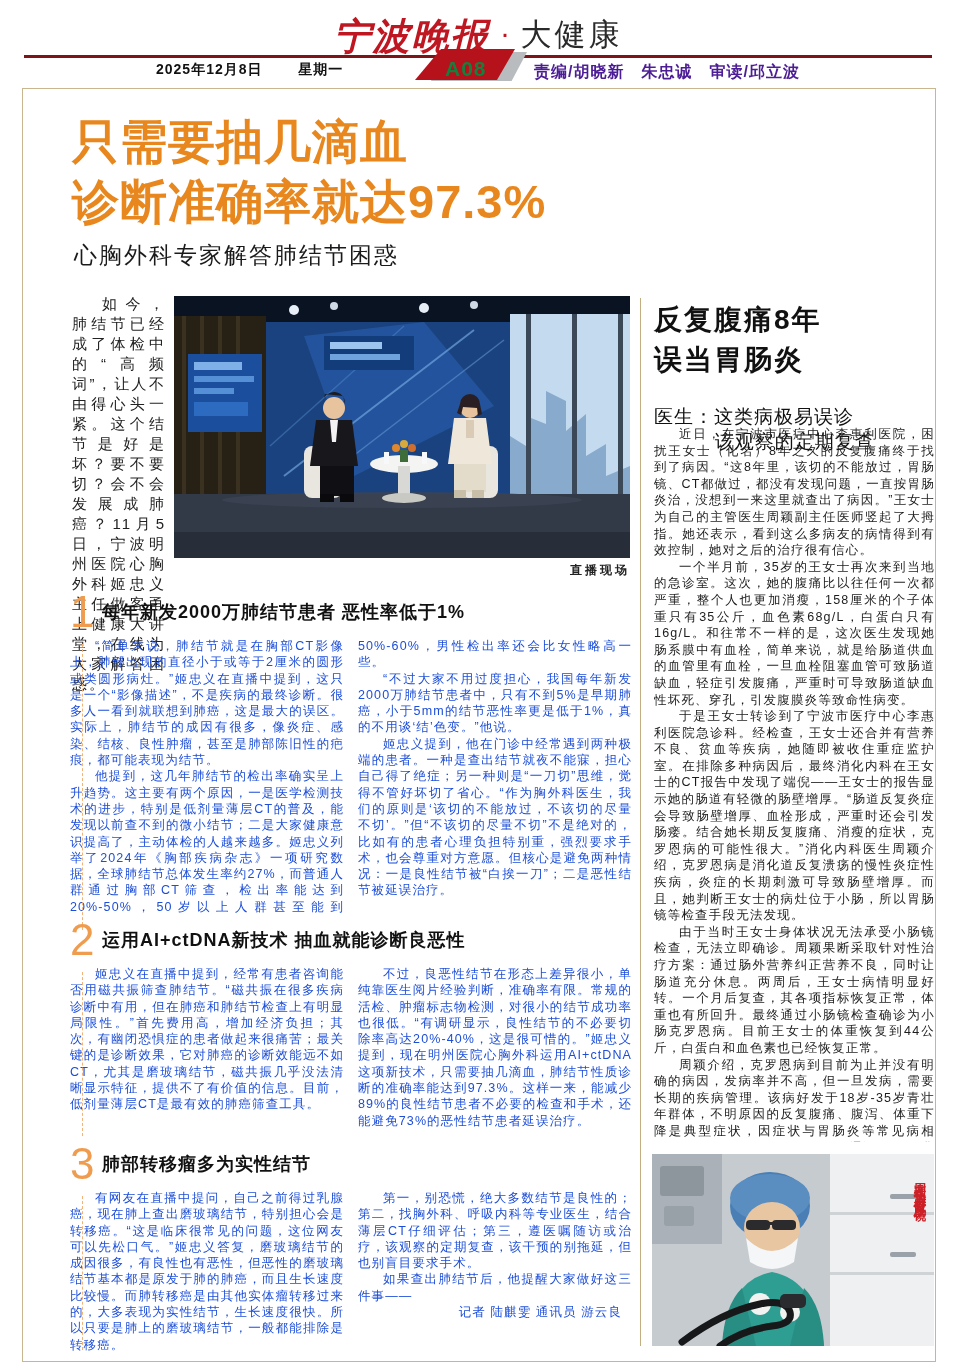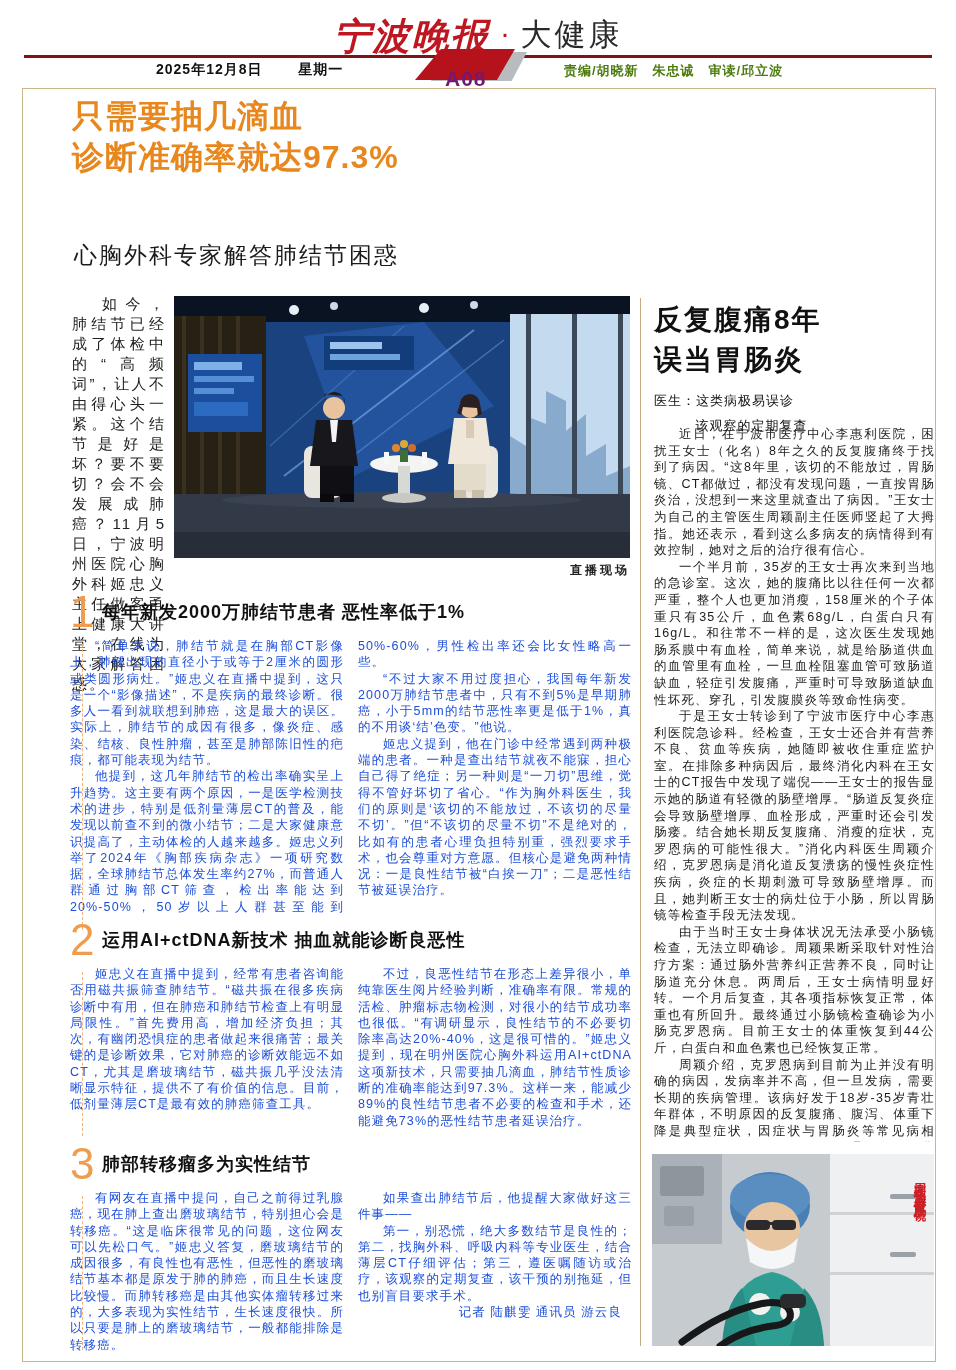--- a/index.html
+++ b/index.html
@@ -8,35 +8,35 @@
   .page{position:absolute;inset:0;background:#fff;padding-left:38px;}
 
   
   .masthead{position:absolute;top:12px;left:0;width:100%;text-align:center;white-space:nowrap;}
   .paper-name{font-family:"DejaVu Serif","Liberation Serif",serif;font-style:italic;font-weight:bold;
               font-size:37px;color:#bf1722;letter-spacing:2px;}
   .mast-dot{color:#bf1722;font-size:30px;vertical-align:6px;margin:0 6px;}
   .section-name{font-size:31px;color:#2a2a2a;letter-spacing:3px;vertical-align:4px;font-weight:500;}
   .head-rule{position:absolute;top:55px;left:24px;width:908px;height:3px;background:#7d1418;}
   .date-line{position:absolute;top:61px;left:156px;font-size:14px;color:#111;letter-spacing:1px;font-weight:bold;}
-  .editors{position:absolute;top:62px;left:564px;font-size:13px;color:#4d7c0f;letter-spacing:1px;font-weight:bold;}
+  .editors{position:absolute;top:62px;left:534px;font-size:16px;color:#4c1d95;letter-spacing:1px;font-weight:bold;}
   .pageno-wrap{position:absolute;top:49px;left:415px;width:112px;height:32px;}
   .pageno-shadow{position:absolute;left:16px;top:3px;width:96px;height:29px;background:#b9bcbf;
                  clip-path:polygon(12% 0,100% 0,84% 100%,0 100%);}
   .pageno-red{position:absolute;left:0;top:0;width:100px;height:31px;background:#b5121c;
               clip-path:polygon(26% 0,100% 0,82% 100%,0 100%);}
-  .pageno-text{position:absolute;left:30px;top:18px;color:#701a75;font-size:21px;font-weight:bold;letter-spacing:1px;}
+  .pageno-text{position:absolute;left:30px;top:8px;color:#15803d;font-size:21px;font-weight:bold;letter-spacing:1px;}
 
   
   .frame{position:absolute;left:22px;top:88px;width:912px;height:1272px;border:1px solid #c9b68e;}
   .col-divider{position:absolute;left:640px;top:298px;width:1px;height:1048px;background:#c3ae82;}
 
   
-  .headline{position:absolute;left:72px;top:96px;width:580px;line-height:1.28;
-            font-weight:900;font-size:32px;color:#e8871d;letter-spacing:1px;}
+  .headline{position:absolute;left:72px;top:112px;width:580px;line-height:1.28;
+            font-weight:900;font-size:47px;color:#e8871d;letter-spacing:1px;}
   .subtitle{position:absolute;left:74px;top:240px;font-size:23px;color:#1a1a1a;letter-spacing:2px;}
 
   
   .intro{position:absolute;left:72px;top:294px;width:94px;height:288px;
          font-size:15px;line-height:20px;letter-spacing:2px;text-align:justify;color:#222;}
   .intro p{margin:0;text-indent:2em;}
   .studio{position:absolute;left:174px;top:296px;width:456px;height:262px;background:#0e1a2e;overflow:hidden;}
   .photo-caption{position:absolute;left:430px;top:562px;width:200px;text-align:right;
                  font-size:12px;font-weight:bold;letter-spacing:3px;color:#222;}
 
@@ -53,21 +53,21 @@
   .sec1 .sec-body{height:288px;}
   .sec2{top:924px;height:212px;}
   .sec2 .sec-body{height:176px;}
   .sec3{top:1148px;height:202px;}
   .sec3 .sec-body{height:166px;}
   .byline-main{text-indent:0;text-align:right;padding-right:10px;}
 
   
   .side-headline{position:absolute;left:654px;top:300px;width:282px;color:#111;}
   .side-h1{font-size:28px;font-weight:bold;line-height:40px;letter-spacing:2px;}
-  .side-sub{font-size:13px;line-height:25px;letter-spacing:1px;margin-top:8px;font-family:Liberation Serif, serif;}
+  .side-sub{font-size:19px;line-height:25px;letter-spacing:1px;margin-top:24px;font-family:Liberation Serif, serif;}
   .side-sub .ind{padding-left:3.2em;display:block;}
   .side-body{position:absolute;left:654px;top:426px;width:281px;height:716px;overflow:hidden;
              font-size:12.5px;line-height:16.6px;letter-spacing:1.2px;text-align:justify;color:#1c1c1c;}
   .side-body p{margin:0;text-indent:2em;}
   .side-byline{text-align:right;margin-top:-16.6px;letter-spacing:1px;}
 
   
   .endoscopy{position:absolute;left:652px;top:1154px;width:282px;height:192px;background:#c9ced2;overflow:hidden;}
   .vert-caption{position:absolute;right:6px;top:18px;writing-mode:vertical-rl;
                 font-size:12.5px;letter-spacing:3px;color:#cc2027;font-weight:bold;}
@@ -198,22 +198,22 @@
       <p>不过，良恶性结节在形态上差异很小，单纯靠医生阅片经验判断，准确率有限。常规的活检、肿瘤标志物检测，对很小的结节成功率也很低。“有调研显示，良性结节的不必要切除率高达20%-40%，这是很可惜的。”姬忠义提到，现在明州医院心胸外科运用AI+ctDNA这项新技术，只需要抽几滴血，肺结节性质诊断的准确率能达到97.3%。这样一来，能减少89%的良性结节患者不必要的检查和手术，还能避免73%的恶性结节患者延误治疗。</p>
     </div>
   </div>
 
   <div class="section sec3">
     <div class="sec-num">3</div>
     <div class="sec-dash"></div>
     <div class="sec-head">肺部转移瘤多为实性结节</div>
     <div class="sec-body">
       <p>有网友在直播中提问，自己之前得过乳腺癌，现在肺上查出磨玻璃结节，特别担心会是转移癌。“这是临床很常见的问题，这位网友可以先松口气。”姬忠义答复，磨玻璃结节的成因很多，有良性也有恶性，但恶性的磨玻璃结节基本都是原发于肺的肺癌，而且生长速度比较慢。而肺转移癌是由其他实体瘤转移过来的，大多表现为实性结节，生长速度很快。所以只要是肺上的磨玻璃结节，一般都能排除是转移癌。</p>
+      <p>第一，别恐慌，绝大多数结节是良性的；第二，找胸外科、呼吸内科等专业医生，结合薄层CT仔细评估；第三，遵医嘱随访或治疗，该观察的定期复查，该干预的别拖延，但也别盲目要求手术。</p>
       <p>如果查出肺结节后，他提醒大家做好这三件事——</p>
-      <p>第一，别恐慌，绝大多数结节是良性的；第二，找胸外科、呼吸内科等专业医生，结合薄层CT仔细评估；第三，遵医嘱随访或治疗，该观察的定期复查，该干预的别拖延，但也别盲目要求手术。</p>
       <p class="byline-main">记者 陆麒雯 通讯员 游云良</p>
     </div>
   </div>
 
   <div class="side-headline">
     <div class="side-h1">反复腹痛8年</div>
     <div class="side-h1">误当胃肠炎</div>
     <div class="side-sub">
       <span>医生：这类病极易误诊</span>
       <span class="ind">该观察的定期复查</span>

